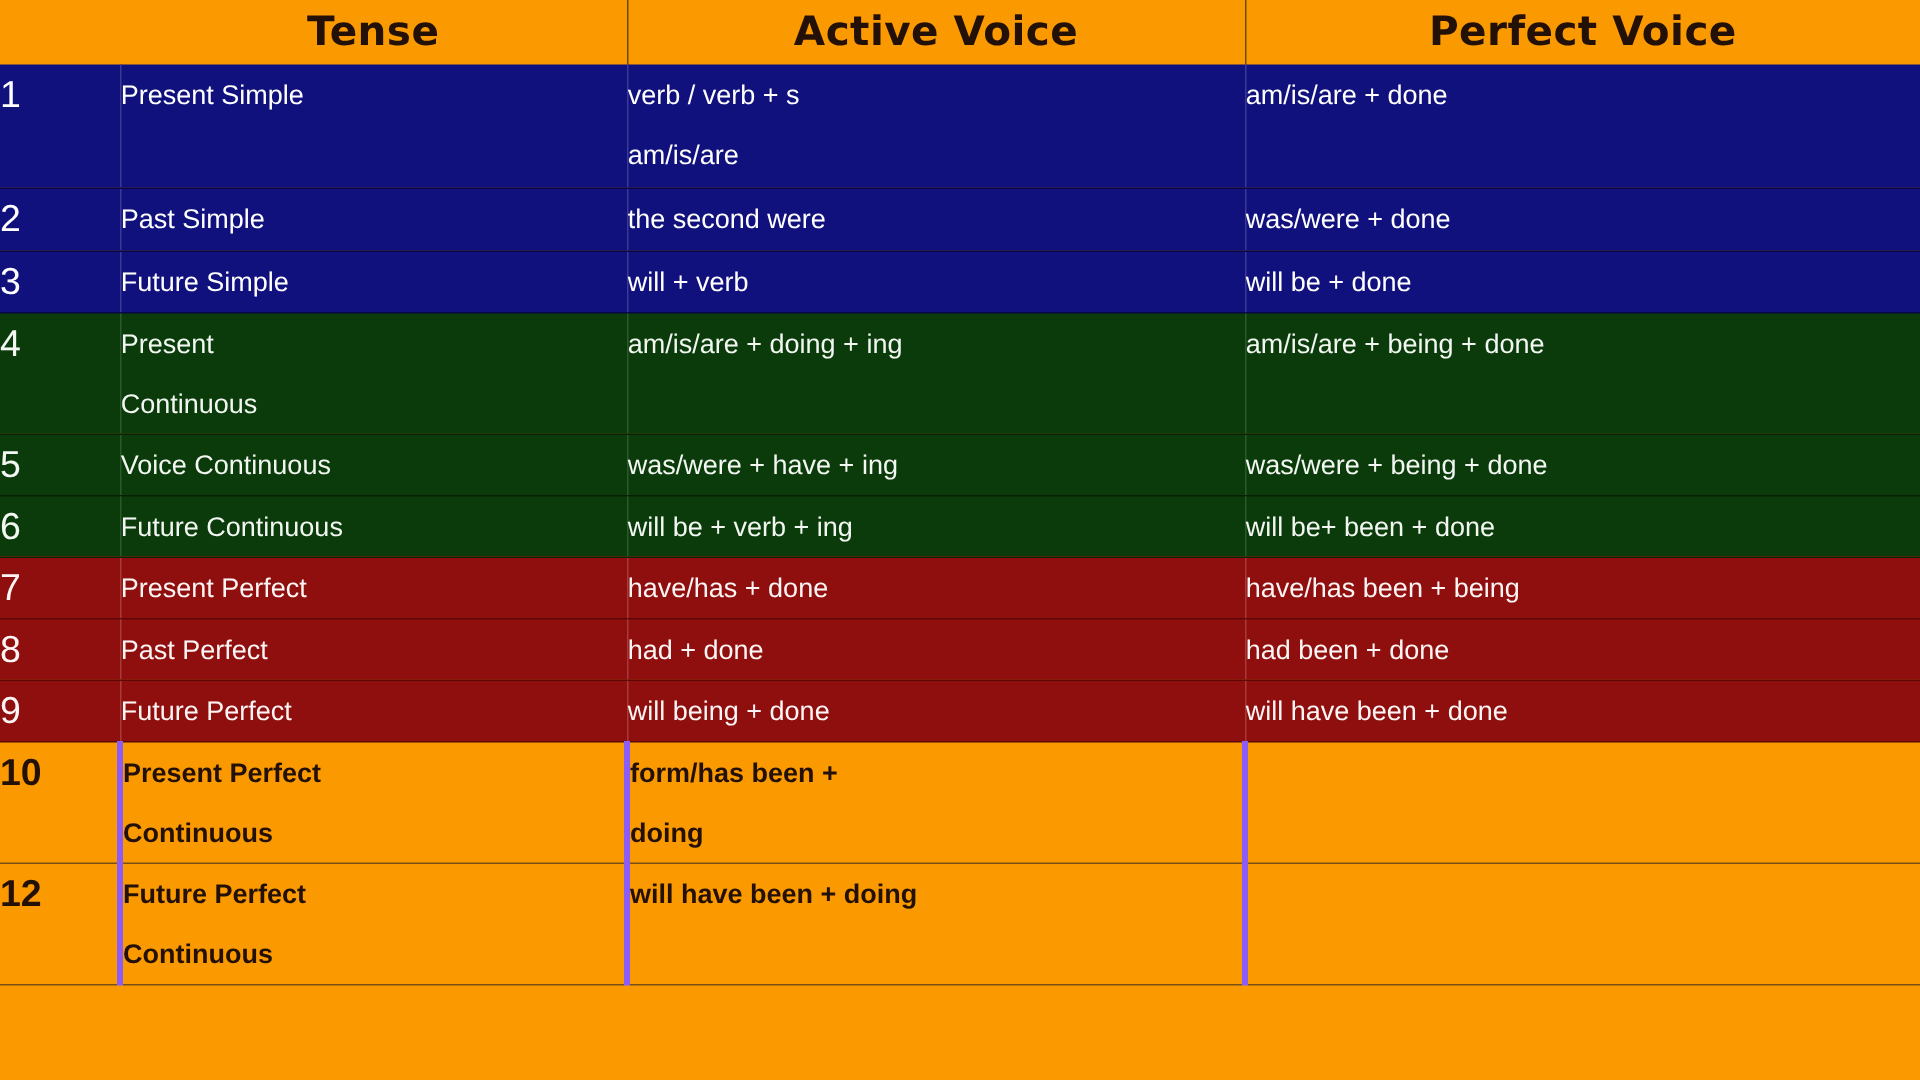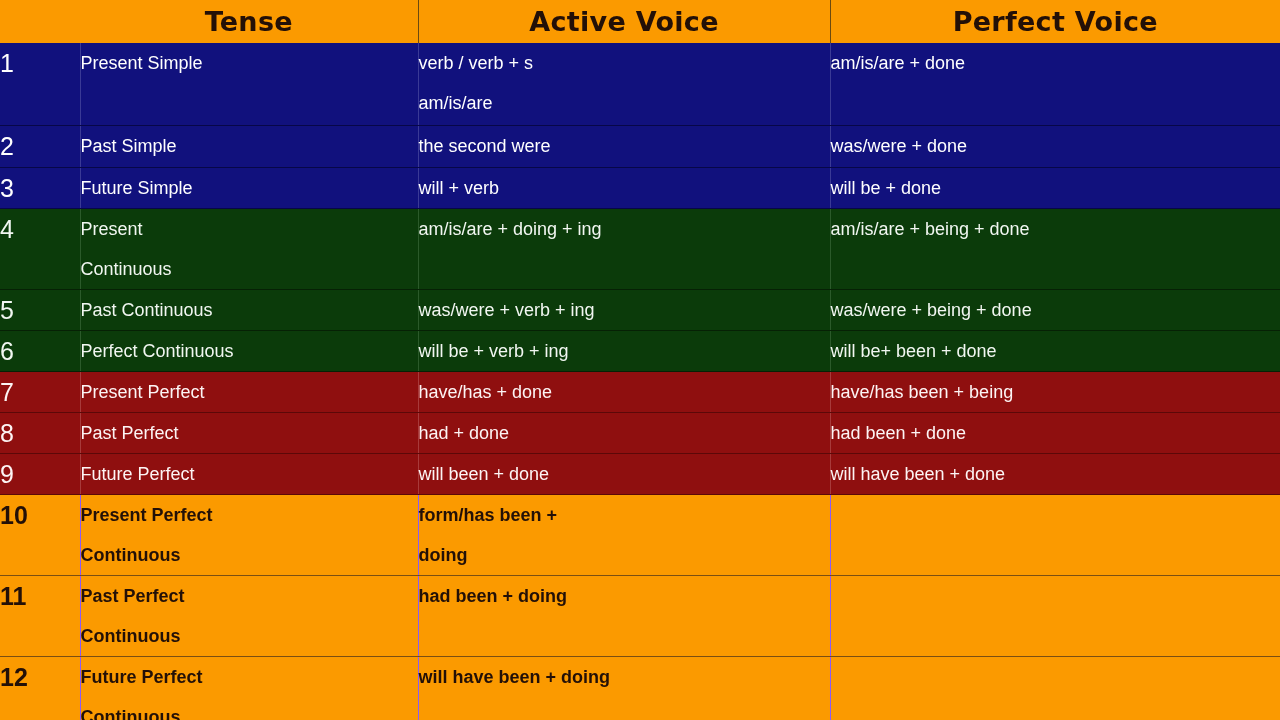--- a/index.html
+++ b/index.html
@@ -68,21 +68,21 @@
   .cell.last { border-right: none; }
 
   
   tr.g-blue  td { background: #11117d; color: #ffffff; }
   tr.g-green td { background: #0b3b0a; color: #f2f7f2; }
   tr.g-red   td { background: #8f0f0f; color: #fdf4f4; }
   tr.g-orange td {
     background: #fb9a00;
     color: #231007;
     font-weight: bold;
-    border-right: 1px solid #8b5cf6;
+    border-right: 4px solid #8b5cf6;
     border-bottom: 1px solid #7a4f12;
   }
   tr.g-orange td.last { border-right: none; }
 
   tr.g-blue td  { border-right-color: #3a3a96; border-bottom-color: #070748; }
   tr.g-green td { border-right-color: #2b5a2a; border-bottom-color: #062105; }
   tr.g-red td   { border-right-color: #a83a3a; border-bottom-color: #5c0808; }
 
   
   tr.h1  td { height: 82px; }
@@ -144,65 +144,58 @@
 
     <tr class="g-green h4">
       <td class="cell num">4</td>
       <td class="cell">Present
 Continuous</td>
       <td class="cell">am/is/are + doing + ing</td>
       <td class="cell last">am/is/are + being + done</td>
     </tr>
     <tr class="g-green h5">
       <td class="cell num">5</td>
-      <td class="cell">Past Continuous</td>
-      <td class="cell">was/were + verb + ing</td>
+      <td class="cell">Voice Continuous</td>
+      <td class="cell">was/were + have + ing</td>
       <td class="cell last">was/were + being + done</td>
     </tr>
     <tr class="g-green h6">
       <td class="cell num">6</td>
-      <td class="cell">Perfect Continuous</td>
+      <td class="cell">Future Continuous</td>
       <td class="cell">will be + verb + ing</td>
       <td class="cell last">will be+ been + done</td>
     </tr>
 
     <tr class="g-red h7">
       <td class="cell num">7</td>
       <td class="cell">Present Perfect</td>
       <td class="cell">have/has + done</td>
       <td class="cell last">have/has been  + being</td>
     </tr>
     <tr class="g-red h8">
       <td class="cell num">8</td>
       <td class="cell">Past Perfect</td>
       <td class="cell">had + done</td>
       <td class="cell last">had been + done</td>
     </tr>
     <tr class="g-red h9">
       <td class="cell num">9</td>
       <td class="cell">Future Perfect</td>
-      <td class="cell">will been + done</td>
+      <td class="cell">will being + done</td>
       <td class="cell last">will have been + done</td>
     </tr>
 
     <tr class="g-orange h10">
       <td class="cell num">10</td>
       <td class="cell">Present Perfect
 Continuous</td>
       <td class="cell">form/has been  +
 doing</td>
       <td class="cell last"></td>
     </tr>
-    <tr class="g-orange h11">
-      <td class="cell num">11</td>
-      <td class="cell">Past Perfect
-Continuous</td>
-      <td class="cell">had been + doing</td>
-      <td class="cell last"></td>
-    </tr>
     <tr class="g-orange h12">
       <td class="cell num">12</td>
       <td class="cell">Future Perfect
 Continuous</td>
       <td class="cell">will have been + doing</td>
       <td class="cell last"></td>
     </tr>
   </tbody>
 </table>
 

